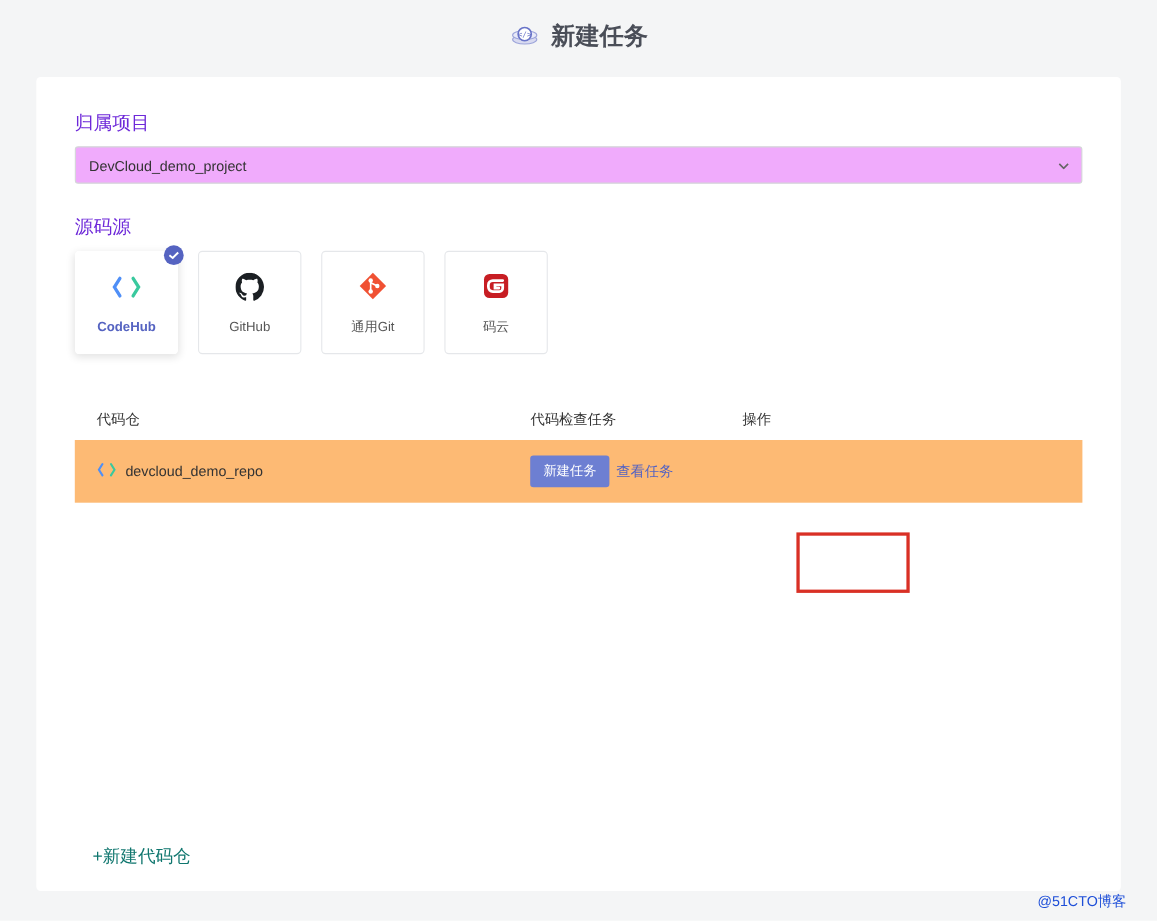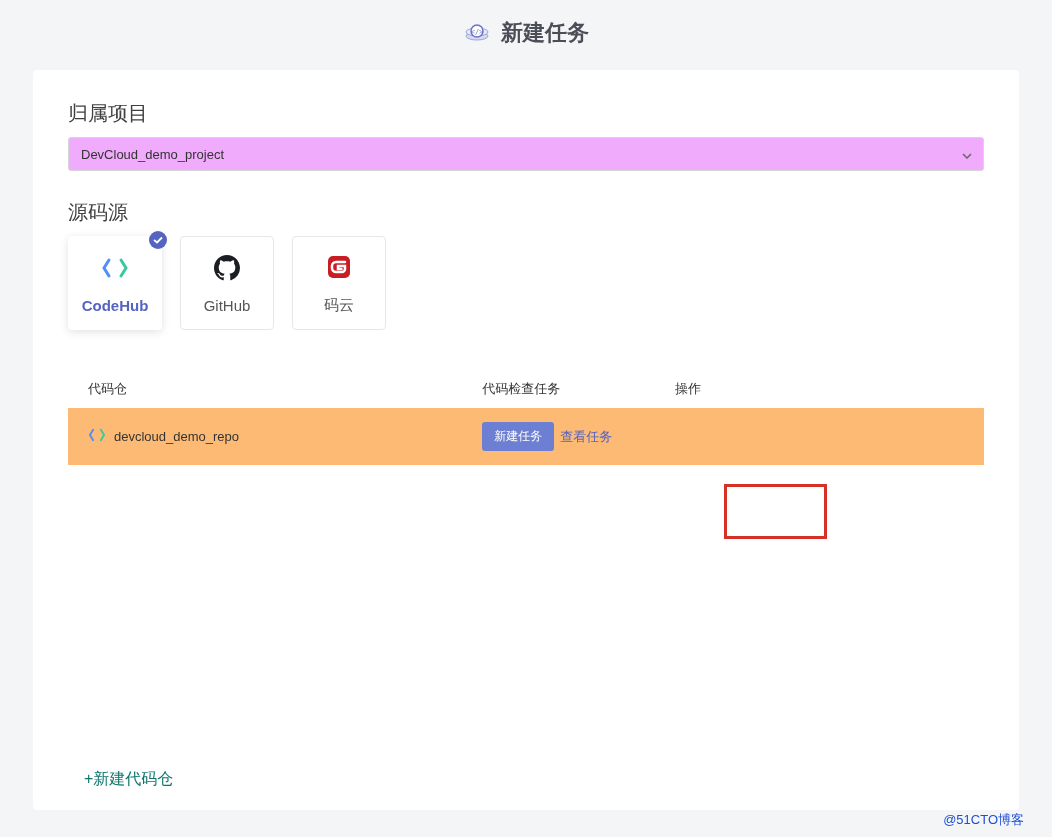--- a/index.html
+++ b/index.html
@@ -36,22 +36,22 @@
     }
     .main-card {
       background: #fff;
       margin: 0 33px;
       border-radius: 4px;
       padding: 30px 35px 20px;
       min-height: 740px;
       position: relative;
     }
     .form-label {
-      font-size: 20px;
-      color: #404040;
+      font-size: 17px;
+      color: #6d28d9;
       margin-bottom: 10px;
       display: block;
     }
     .select-wrapper {
       position: relative;
       width: 100%;
       margin-bottom: 28px;
     }
     .select-input {
       width: 100%;
@@ -106,21 +106,21 @@
       font-weight: 600;
     }
     .source-card-icon {
       width: 30px;
       height: 30px;
       display: flex;
       align-items: center;
       justify-content: center;
     }
     .source-card-label {
-      font-size: 15px;
+      font-size: 12px;
       color: #555;
     }
     .check-badge {
       position: absolute;
       top: -6px;
       right: -6px;
       width: 18px;
       height: 18px;
       background: #5563c1;
       border-radius: 50%;
@@ -287,20 +287,33 @@
 
       <div class="source-card">
         <span class="source-card-icon">
           <svg width="26" height="26" viewBox="0 0 16 16">
             <path fill="#1b1f23" d="M8 0C3.58 0 0 3.58 0 8c0 3.54 2.29 6.53 5.47 7.59.4.07.55-.17.55-.38 0-.19-.01-.82-.01-1.49-2.01.37-2.53-.49-2.69-.94-.09-.23-.48-.94-.82-1.13-.28-.15-.68-.52-.01-.53.63-.01 1.08.58 1.23.82.72 1.21 1.87.87 2.33.66.07-.52.28-.87.51-1.07-1.78-.2-3.64-.89-3.64-3.95 0-.87.31-1.59.82-2.15-.08-.2-.36-1.02.08-2.12 0 0 .67-.21 2.2.82.64-.18 1.32-.27 2-.27.68 0 1.36.09 2 .27 1.53-1.04 2.2-.82 2.2-.82.44 1.1.16 1.92.08 2.12.51.56.82 1.27.82 2.15 0 3.07-1.87 3.75-3.65 3.95.29.25.54.73.54 1.48 0 1.07-.01 1.93-.01 2.2 0 .21.15.46.55.38A8.013 8.013 0 0016 8c0-4.42-3.58-8-8-8z"></path>
           </svg>
         </span>
         <span class="source-card-label">GitHub</span>
       </div>
 
+      <div class="source-card">
+        <span class="source-card-icon">
+          <svg width="28" height="28" viewBox="0 0 28 28">
+            <path d="M14 2 L26 14 L14 26 L2 14 Z" fill="#f05133"></path>
+            <circle cx="12" cy="9" r="2" fill="#fff"></circle>
+            <circle cx="18" cy="14" r="2" fill="#fff"></circle>
+            <circle cx="12" cy="19" r="2" fill="#fff"></circle>
+            <line x1="12" y1="9" x2="12" y2="19" stroke="#fff" stroke-width="1.5"></line>
+            <line x1="12" y1="11" x2="18" y2="14" stroke="#fff" stroke-width="1.5"></line>
+          </svg>
+        </span>
+        <span class="source-card-label">通用Git</span>
+      </div>
 
       <div class="source-card">
         <span class="source-card-icon">
           <svg width="28" height="28" viewBox="0 0 28 28">
             <rect x="3" y="3" width="22" height="22" rx="5" fill="#c71d23"></rect>
             <path d="M20 9 H11 a4 4 0 0 0 -4 4 v2 a4 4 0 0 0 4 4 h6 a3 3 0 0 0 3-3 v-3 h-7 v3 h3.5" fill="none" stroke="#fff" stroke-width="2.5" stroke-linecap="round"></path>
           </svg>
         </span>
         <span class="source-card-label">码云</span>
       </div>

